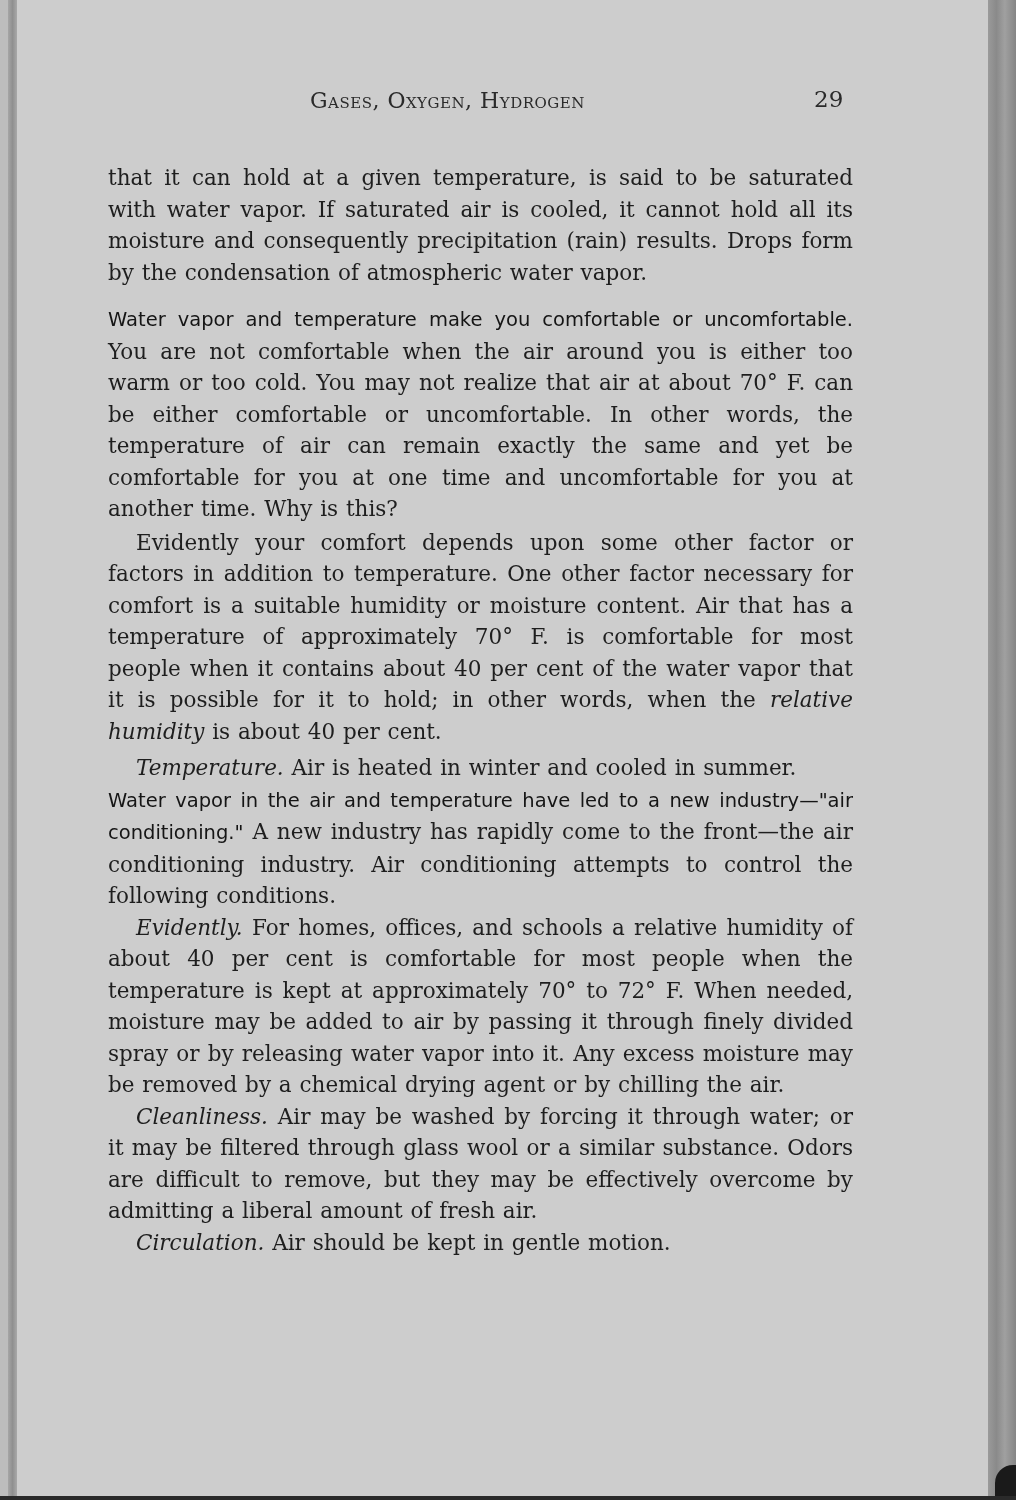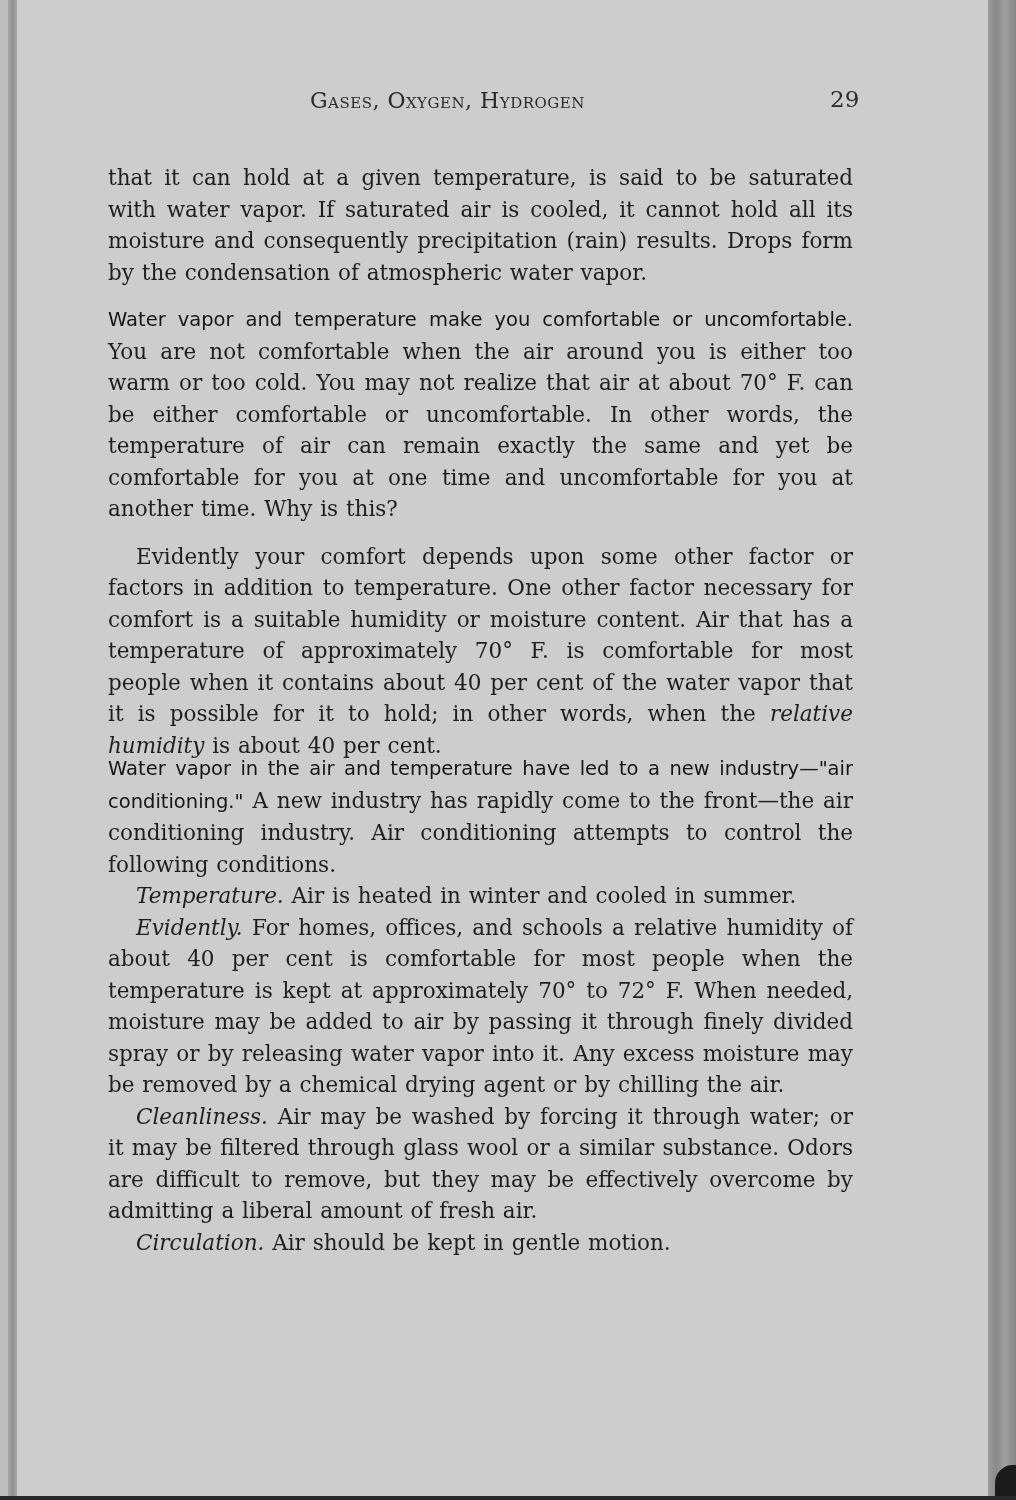--- a/index.html
+++ b/index.html
@@ -31,21 +31,21 @@
       background: #1a1a1a; border-top-left-radius: 18px;
     }
     .bottom-strip {
       position: absolute; left: 0; top: 1496px; width: 1016px; height: 4px; background: #2a2a2a;
     }
     .running-head {
       position: absolute; top: 88px; left: 310px;
       font-size: 22px; letter-spacing: 0.5px; font-variant: small-caps; color: #2a2a2a;
     }
     .page-number {
-      position: absolute; top: 86px; left: 814px; font-size: 23px; color: #2a2a2a; margin-left: 16px;
+      position: absolute; top: 86px; left: 814px; font-size: 23px; color: #2a2a2a;
     }
     .text {
       position: absolute; left: 108px; width: 745px;
       font-size: 21.5px; line-height: 31.5px; text-align: justify;
       word-spacing: 1px;
     }
     .p { margin: 0; text-align: justify; }
     .indent { text-indent: 28px; }
     .head {
       font-family: "DejaVu Sans", "Liberation Sans", sans-serif;
@@ -68,35 +68,35 @@
 
   <div class="text" style="top:162px;">
     <p class="p last">that it can hold at a given temperature, is said to be saturated with water vapor. If saturated air is cooled, it cannot hold all its moisture and consequently precipitation (rain) results. Drops form by the condensation of atmospheric water vapor.</p>
   </div>
 
   <div class="text" style="top:303px;">
     <p class="p">
       <span class="head">Water vapor and temperature make you comfortable or uncomfortable.</span>
       <span>You are not comfortable when the air around you is either too warm or too cold. You may not realize that air at about 70° F. can be either comfortable or uncomfortable. In other words, the temperature of air can remain exactly the same and yet be comfortable for you at one time and uncomfortable for you at another time. Why is this?</span>
     </p>
-    <p class="p indent last" style="margin-top:16px;">
+    <p class="p indent last" style="margin-top:2px;">
       <span>Evidently your comfort depends upon some other factor or factors in addition to temperature. One other factor necessary for comfort is a suitable humidity or moisture content. Air that has a temperature of approximately 70° F. is comfortable for most people when it contains about 40 per cent of the water vapor that it is possible for it to hold; in other words, when the</span>
       <span class="it">relative humidity</span>
       <span>is about 40 per cent.</span>
     </p>
   </div>
 
   <div class="text" style="top:752px;">
+    <p class="p indent last">
+      <span class="it">Temperature.</span>
+      <span>Air is heated in winter and cooled in summer.</span>
+    </p>
     <p class="p">
       <span class="head">Water vapor in the air and temperature have led to a new industry—"air conditioning."</span>
       <span>A new industry has rapidly come to the front—the air conditioning industry. Air conditioning attempts to control the following conditions.</span>
-    </p>
-    <p class="p indent last">
-      <span class="it">Temperature.</span>
-      <span>Air is heated in winter and cooled in summer.</span>
     </p>
     <p class="p indent last">
       <span class="it">Evidently.</span>
       <span>For homes, offices, and schools a relative humidity of about 40 per cent is comfortable for most people when the temperature is kept at approximately 70° to 72° F. When needed, moisture may be added to air by passing it through finely divided spray or by releasing water vapor into it. Any excess moisture may be removed by a chemical drying agent or by chilling the air.</span>
     </p>
     <p class="p indent last">
       <span class="it">Cleanliness.</span>
       <span>Air may be washed by forcing it through water; or it may be filtered through glass wool or a similar substance. Odors are difficult to remove, but they may be effectively overcome by admitting a liberal amount of fresh air.</span>
     </p>
     <p class="p indent last">

